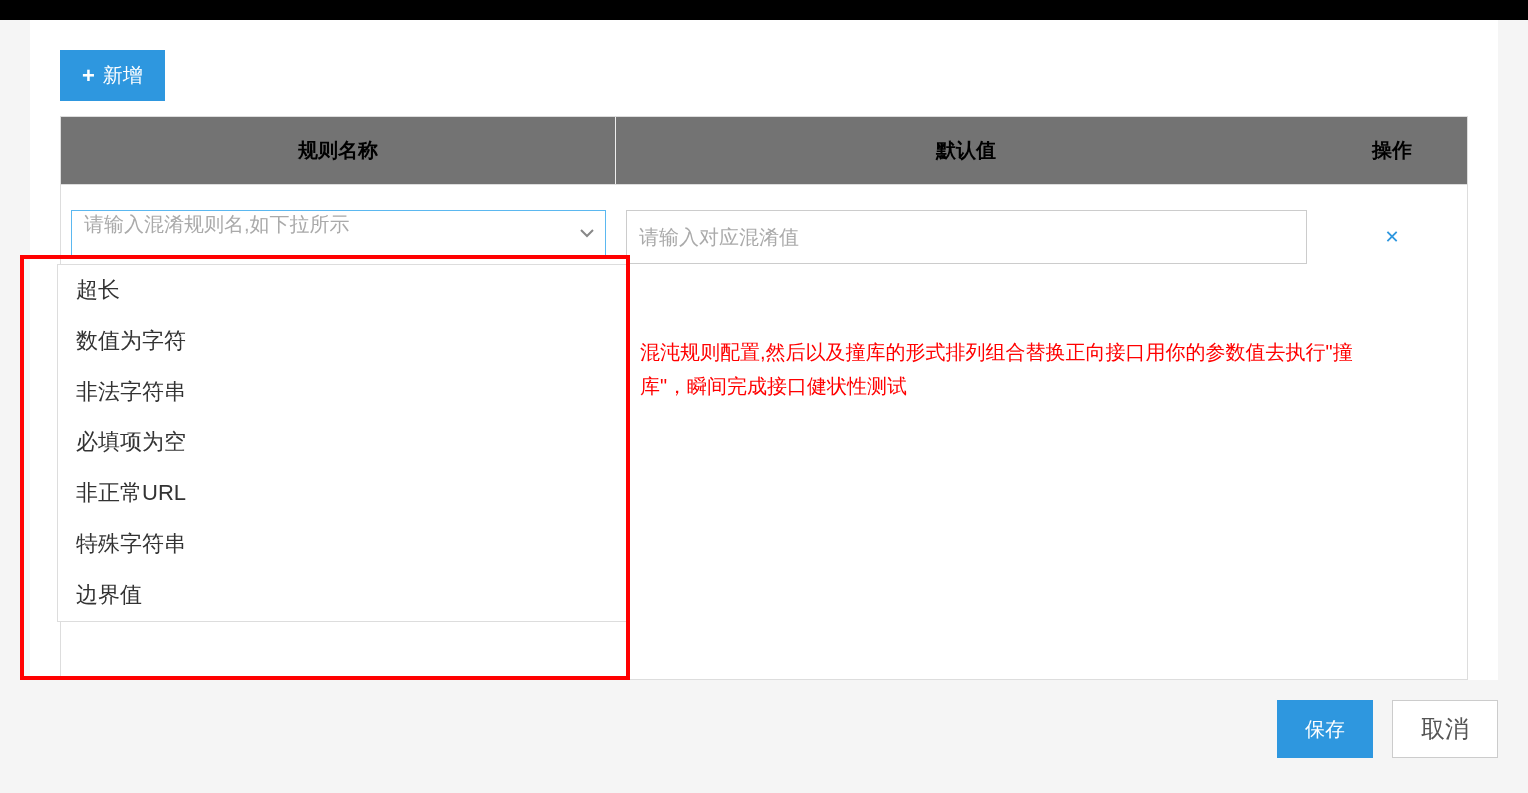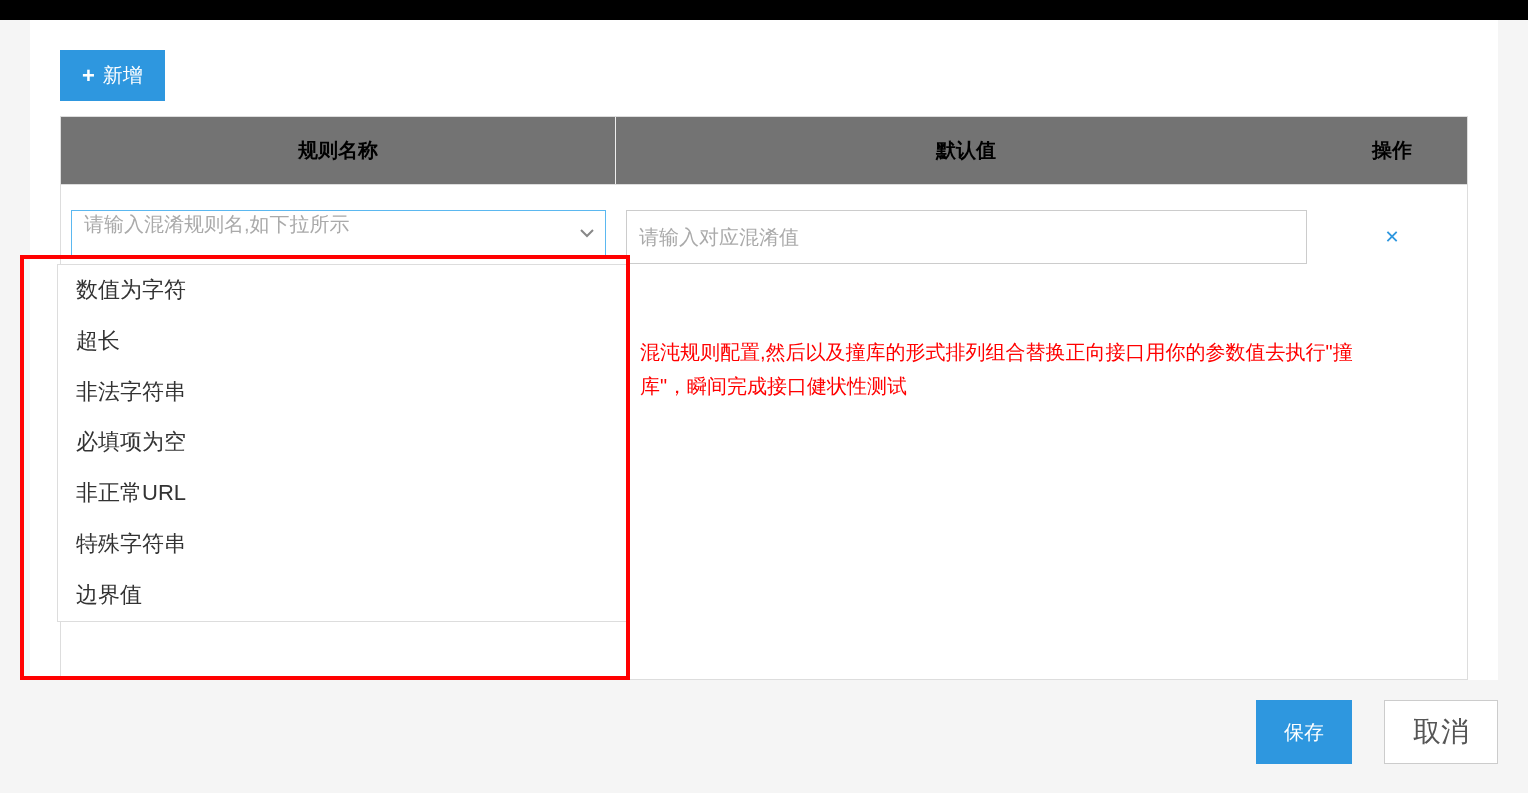--- a/index.html
+++ b/index.html
@@ -162,36 +162,36 @@
       color: #ff0000;
       font-size: 20px;
       line-height: 1.7;
       z-index: 5;
     }
     .footer-buttons {
       position: absolute;
       right: 30px;
       top: 700px;
       display: flex;
-      gap: 32px;
+      gap: 19px;
     }
     .save-button {
       background: #2e97df;
       color: #fff;
       border: none;
       padding: 12px 28px;
       font-size: 20px;
       cursor: pointer;
     }
     .cancel-button {
       background: #fff;
       color: #555;
       border: 1px solid #ccc;
       padding: 12px 28px;
-      font-size: 28px;
+      font-size: 24px;
       cursor: pointer;
     }
     .table-bottom-area {
       height: 390px;
       border-top: none;
     }
     
     .dropdown-list::-webkit-scrollbar {
       width: 18px;
     }
@@ -230,22 +230,22 @@
     <div class="table-body">
       <div class="cell-rule-name">
         <div class="select-wrapper">
           <div class="rule-select">请输入混淆规则名,如下拉所示</div>
           <span class="chevron-down">
             <svg width="14" height="10" viewBox="0 0 14 10">
                 <path d="M1 2 L7 8 L13 2" stroke="#888" stroke-width="2" fill="none"></path>
               </svg>
           </span>
           <div class="dropdown-list">
+            <div class="dropdown-item">超长</div>
             <div class="dropdown-item">数值为字符</div>
-            <div class="dropdown-item">超长</div>
             <div class="dropdown-item">非法字符串</div>
             <div class="dropdown-item">必填项为空</div>
             <div class="dropdown-item">非正常URL</div>
             <div class="dropdown-item">特殊字符串</div>
             <div class="dropdown-item">边界值</div>
           </div>
         </div>
       </div>
       <div class="cell-default-value">
         <input type="text" class="default-value-input" placeholder="请输入对应混淆值" style="">

